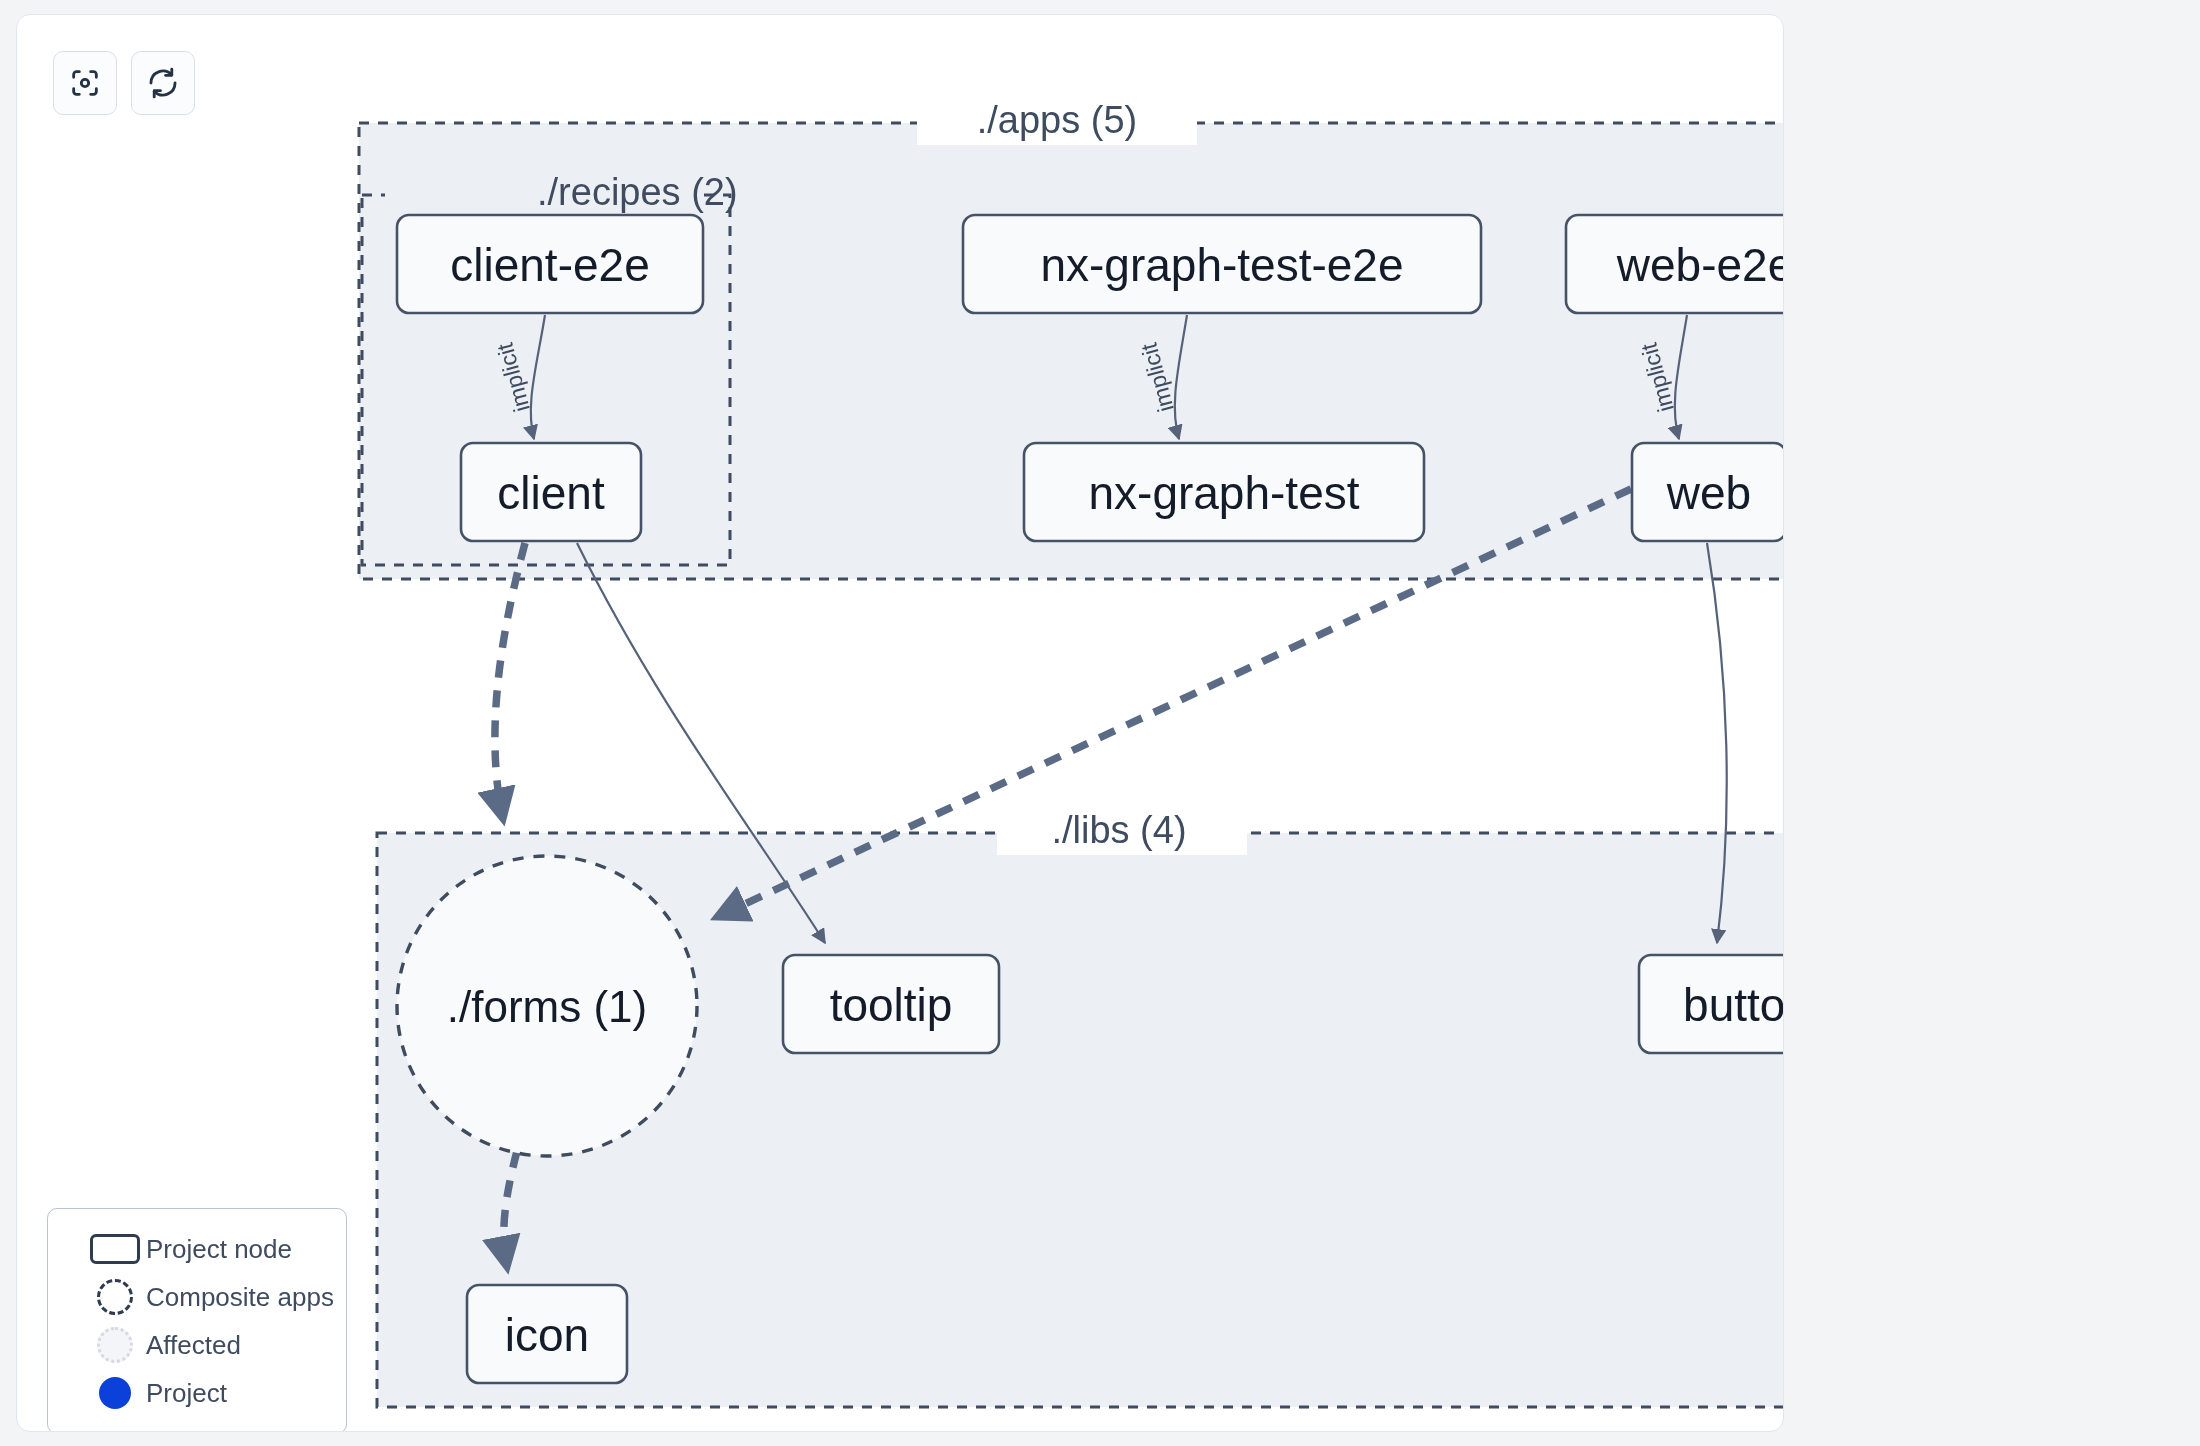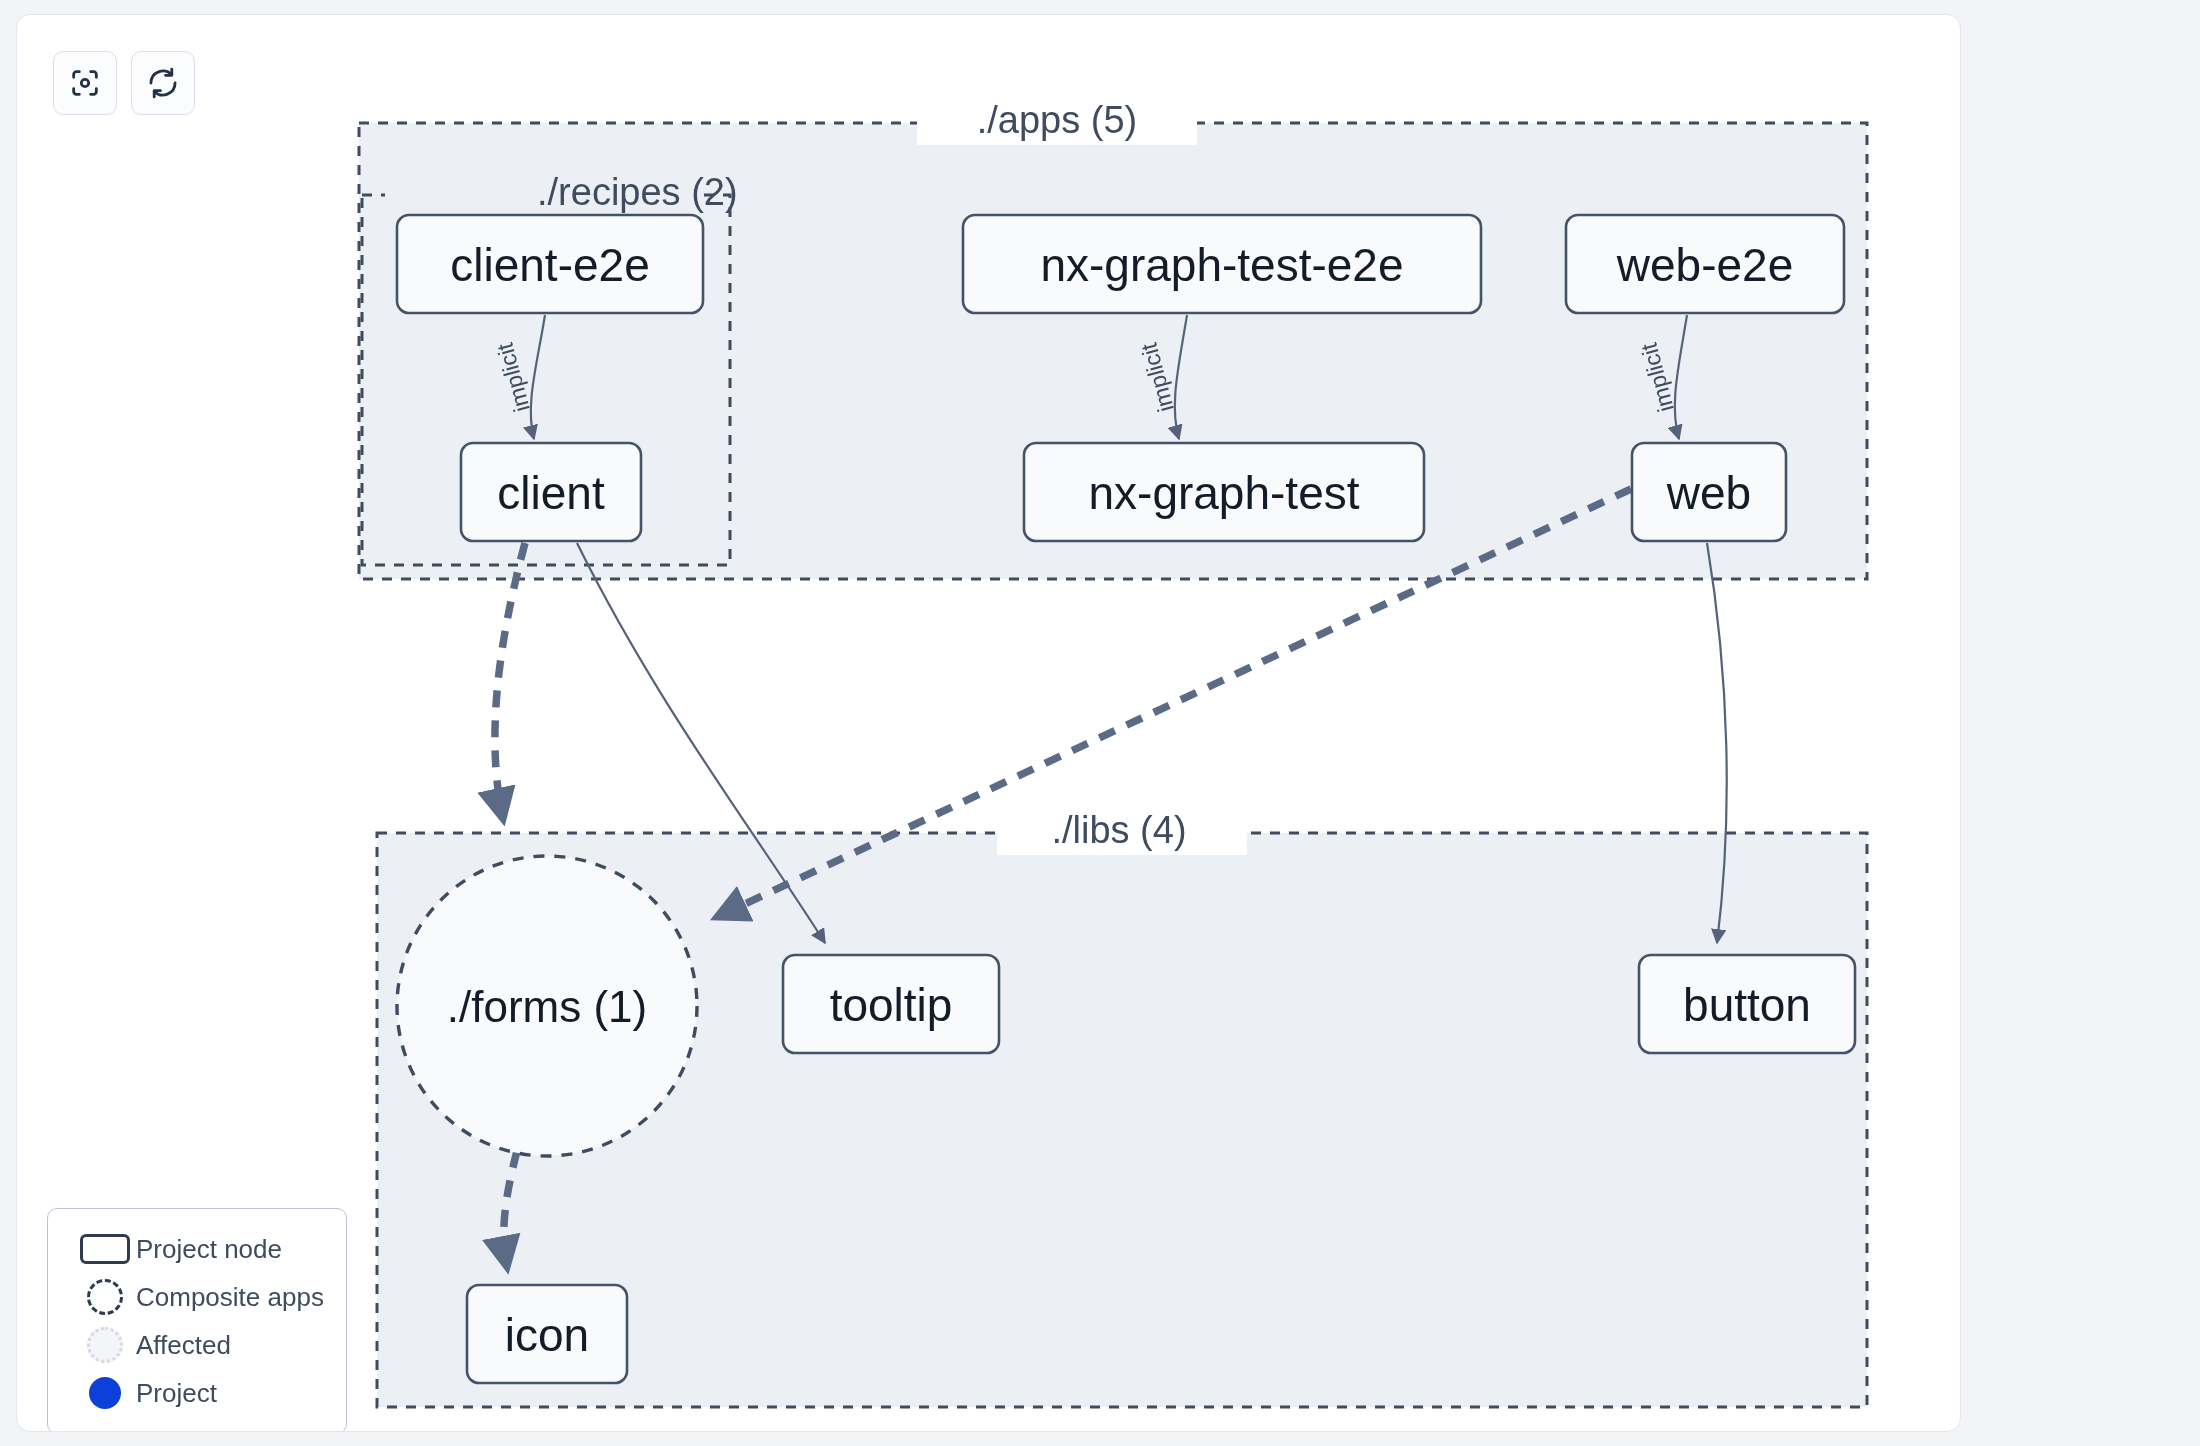--- a/index.html
+++ b/index.html
@@ -5,21 +5,21 @@
   * { box-sizing: border-box; margin: 0; padding: 0; }
   html, body {
     width: 2200px; height: 1446px;
     background: #f3f4f6;
     font-family: "Liberation Sans", sans-serif;
     overflow: hidden;
   }
   #app {
     position: absolute;
     left: 16px; top: 14px;
-    width: 1945px; height: 1418px;
+    width: 1768px; height: 1418px;
     background: #ffffff;
     border: 1px solid #e2e6ef;
     border-radius: 14px;
     overflow: hidden;
   }
   
   #toolbar {
     position: absolute; left: 36px; top: 36px;
     display: flex; gap: 14px; z-index: 40;
   }
@@ -58,21 +58,21 @@
     fill: #3f4b5f; font-family: "Liberation Sans", sans-serif;
     font-size: 23px; text-anchor: middle; dominant-baseline: middle;
   }
   
   #legend {
     position: absolute; left: 30px; top: 1193px;
     width: 300px;
     background: #ffffff;
     border: 1px solid #b9c3d4;
     border-radius: 10px;
-    padding: 16px 26px;
+    padding: 16px 36px;
     z-index: 30;
   }
   .lg-row { display: flex; align-items: center; height: 48px; }
   .lg-sym { width: 62px; flex: 0 0 62px; display: flex; align-items: center; justify-content: center; }
   .lg-txt { font-size: 26px; color: #3f4b5f; font-family: "Liberation Sans", sans-serif; white-space: nowrap; }
   .sym-project { width: 50px; height: 30px; border: 3px solid #2f3b4e; border-radius: 6px; background: #fff; }
   .sym-composite { width: 36px; height: 36px; border: 3px dashed #2f3b4e; border-radius: 50%; background: #fff; }
   .sym-affected { width: 36px; height: 36px; border: 3px dotted #d4d9e2; border-radius: 50%; background: #f4f5f8; }
   .sym-touched { width: 32px; height: 32px; border-radius: 50%; background: #0b41d8; }
 </style>

